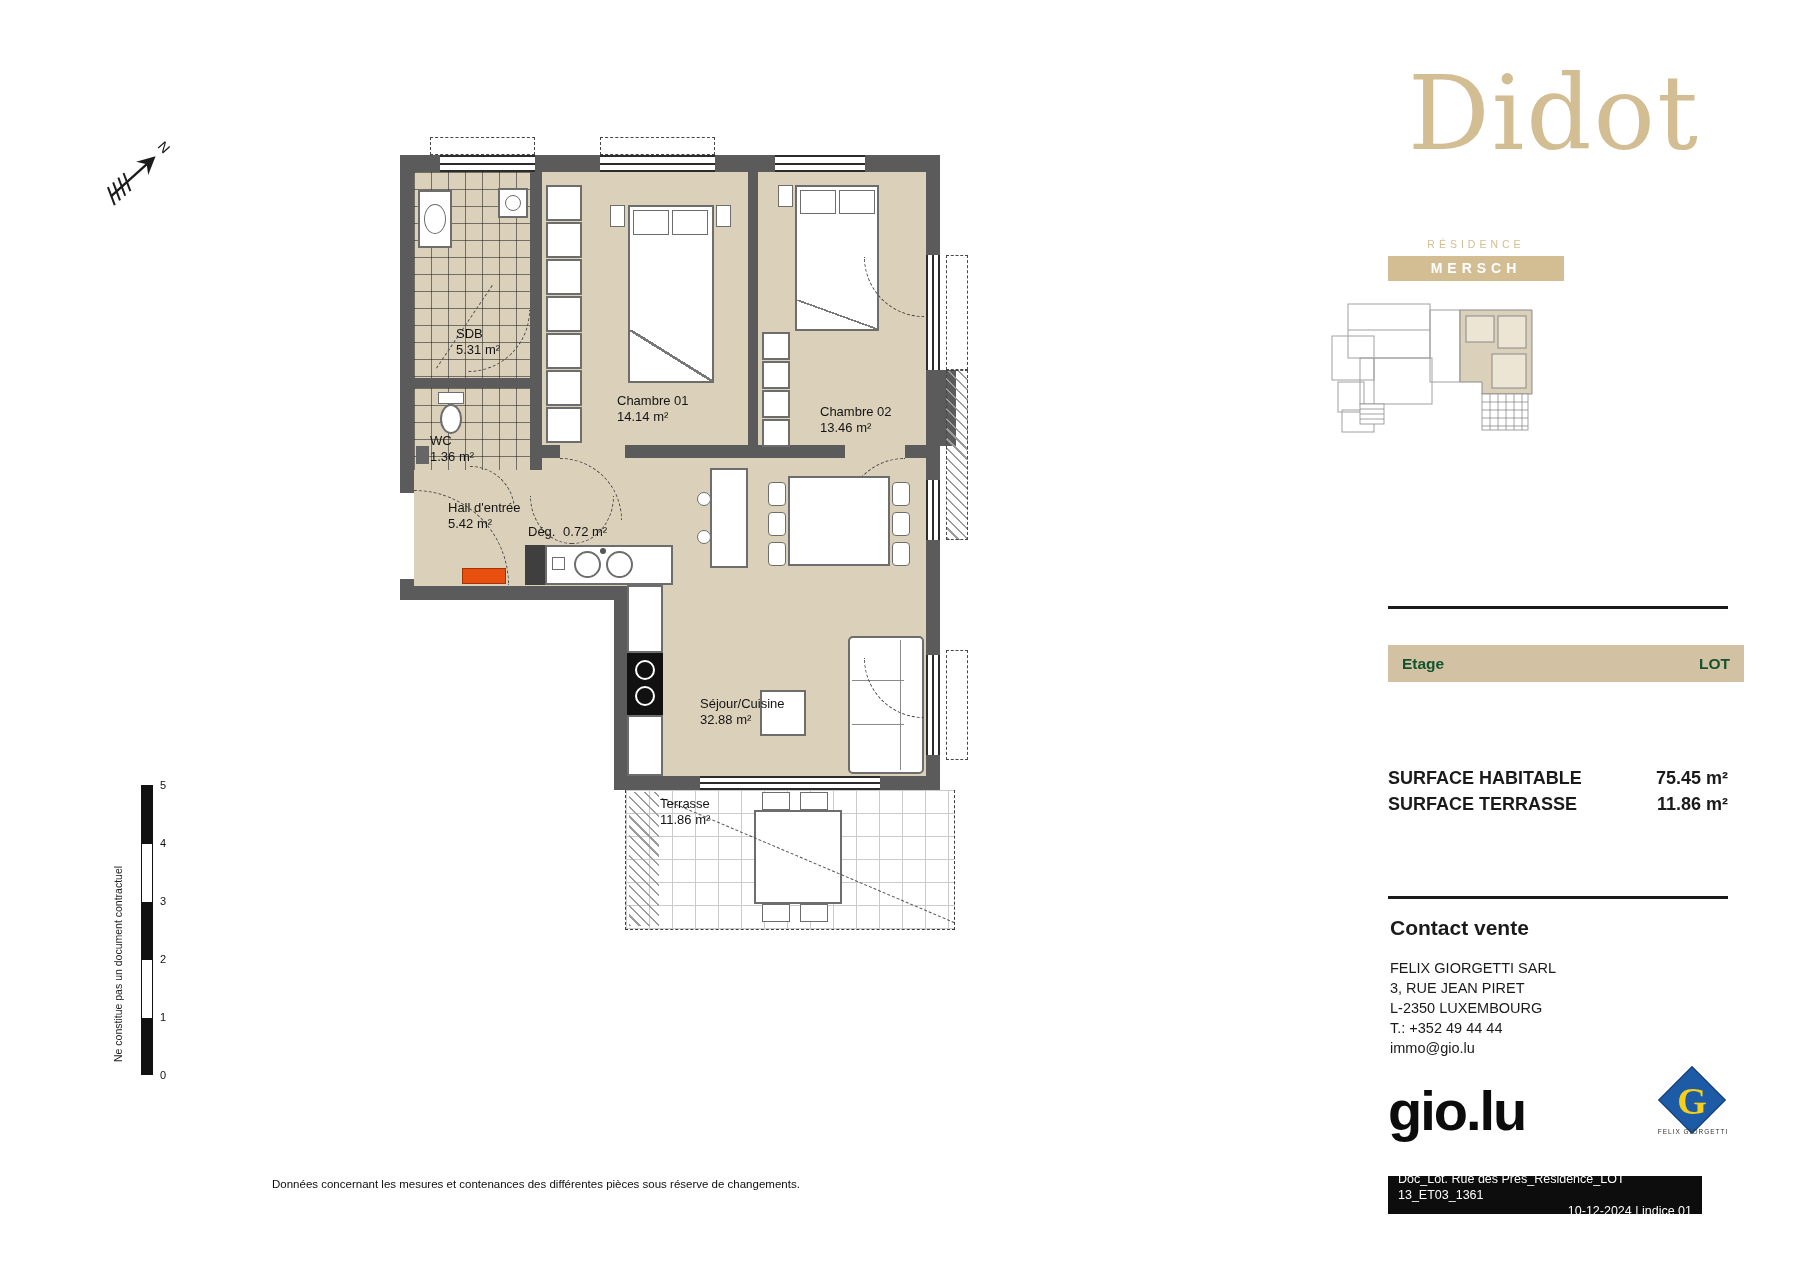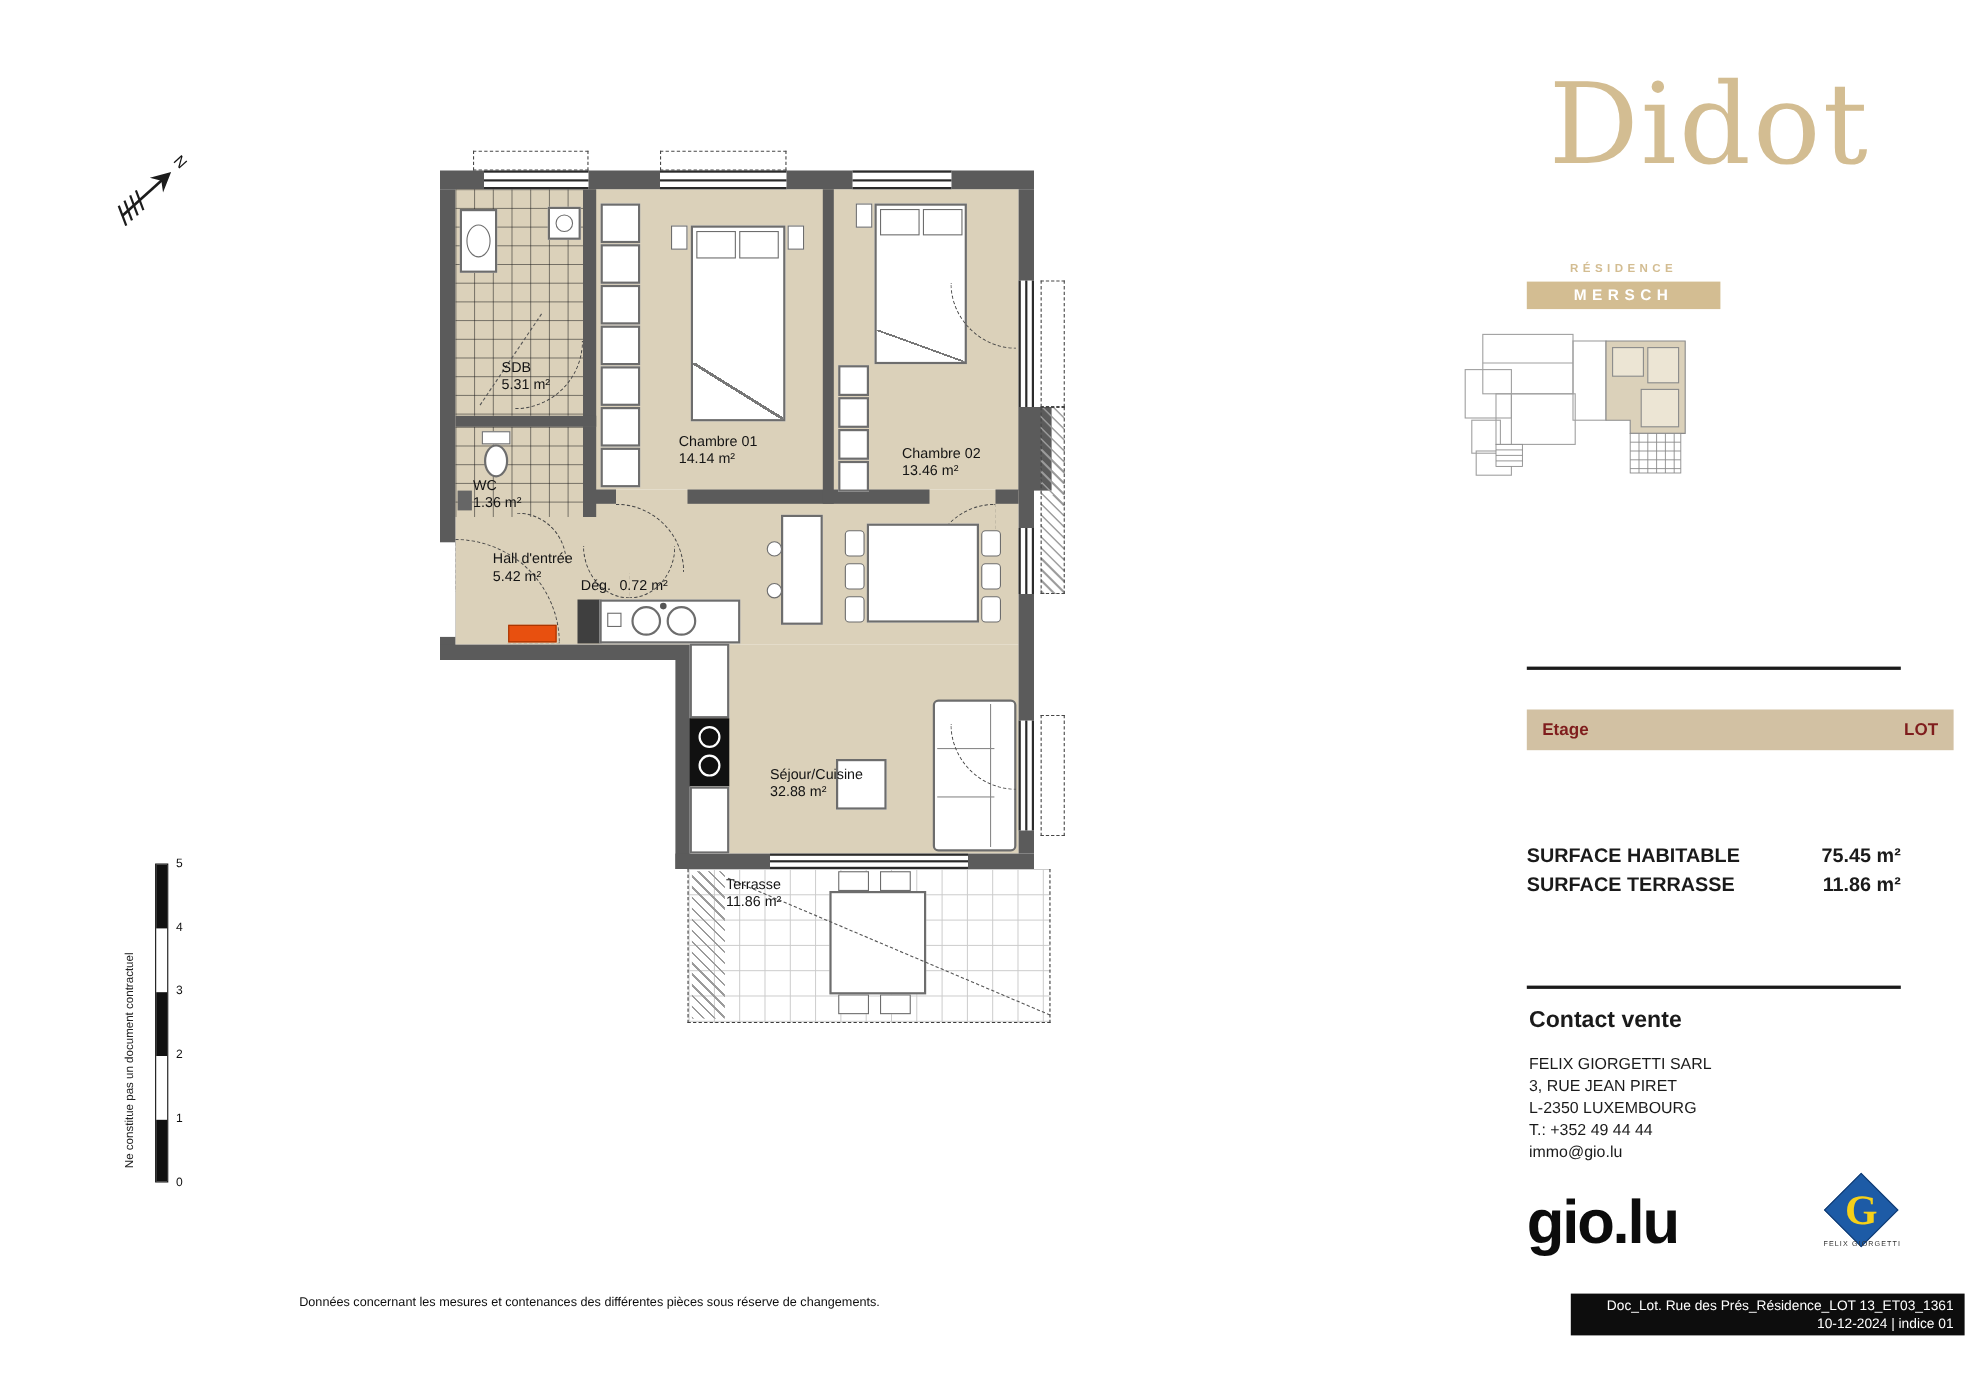--- a/index.html
+++ b/index.html
@@ -232,21 +232,21 @@
   <div class="scalelbl" style="left:160px;top:1011px">1</div>
   <div class="scalelbl" style="left:160px;top:1069px">0</div>
 
   <div class="vnote" style="left:112px;top:1062px">Ne constitue pas un document contractuel</div>
 
   <div class="disc" style="left:272px;top:1176px;width:810px">
     <div>Données concernant les mesures et contenances des différentes pièces sous réserve de changements.</div>
   </div>
 
   <div class="abs brand-serif" style="left:1380px;top:62px;width:320px;text-align:right;font-size:102px;line-height:104px;letter-spacing:2px">Didot</div>
-  <div class="abs" style="left:1400px;top:238px;width:152px;text-align:center;font-size:10.5px;letter-spacing:4px;color:#d3bd92;font-weight:bold">RÉSIDENCE</div>
+  <div class="abs" style="left:1400px;top:238px;width:152px;text-align:center;font-size:10.5px;letter-spacing:4px;color:#d3bd92;font-weight:normal">RÉSIDENCE</div>
   <div class="abs" style="left:1388px;top:256px;width:176px;height:25px;background:#d3bd92;color:#fff;font-weight:bold;font-size:14px;letter-spacing:5px;text-align:center;line-height:25px">MERSCH</div>
 
   <svg class="abs" style="left:1330px;top:296px" width="210" height="152" viewBox="0 0 210 152">
     <g fill="none" stroke="#a0a0a0" stroke-width="1">
       <rect x="18" y="8" width="82" height="54"></rect>
       <rect x="2" y="40" width="42" height="44"></rect>
       <rect x="30" y="62" width="72" height="46"></rect>
       <rect x="8" y="86" width="26" height="30"></rect>
       <rect x="12" y="114" width="32" height="22"></rect>
       <rect x="100" y="14" width="30" height="72"></rect>
@@ -271,21 +271,21 @@
       <line x1="152" y1="122" x2="198" y2="122"></line>
         <line x1="152" y1="130" x2="198" y2="130"></line>
       <rect x="30" y="108" width="24" height="20" fill="#fff"></rect>
       <line x1="30" y1="113" x2="54" y2="113"></line>
         <line x1="30" y1="118" x2="54" y2="118"></line>
       <line x1="30" y1="123" x2="54" y2="123"></line>
     </g>
   </svg>
 
   <div class="rule" style="left:1388px;top:606px;width:340px"></div>
-  <div class="tblrow" style="left:1388px;top:645px;width:388px;height:37px;background:#d2c1a3;color:#7f1d1d">
+  <div class="tblrow" style="left:1388px;top:645px;width:356px;height:37px;background:#d2c1a3;color:#14532d">
     <span>Etage</span>
     <span>LOT</span>
   </div>
 
   <div class="surfrow" style="left:1388px;top:768px;width:340px">
     <span>SURFACE HABITABLE</span>
     <span>75.45 m²</span>
   </div>
   <div class="surfrow" style="left:1388px;top:794px;width:340px">
     <span>SURFACE TERRASSE</span>
@@ -301,18 +301,18 @@
     <div>T.: +352 49 44 44</div>
     <div>immo@gio.lu</div>
   </div>
 
   <div class="abs" style="left:1388px;top:1078px;font-size:56px;font-weight:bold;letter-spacing:-2px;color:#0c0c0c">gio.lu</div>
 
   <div class="abs" style="left:1668px;top:1076px;width:48px;height:48px;background:#1d5ba6;transform:rotate(45deg);border:1px solid #123c73;box-sizing:border-box"></div>
   <div class="abs" style="left:1668px;top:1082px;width:48px;height:38px;text-align:center;font-family:'Liberation Serif',serif;font-weight:bold;font-size:38px;line-height:38px;color:#f6d018">G</div>
   <div class="abs" style="left:1648px;top:1128px;width:90px;text-align:center;font-size:6.5px;letter-spacing:1px;color:#333">FELIX GIORGETTI</div>
 
-  <div class="docbar" style="left:1428px;top:1176px;width:358px;height:38px">
+  <div class="docbar" style="left:1388px;top:1176px;width:314px;height:38px">
     <div>Doc_Lot. Rue des Prés_Résidence_LOT 13_ET03_1361</div>
     <div>10-12-2024 | indice 01</div>
   </div>
 
 </div>
 
 </body></html>

